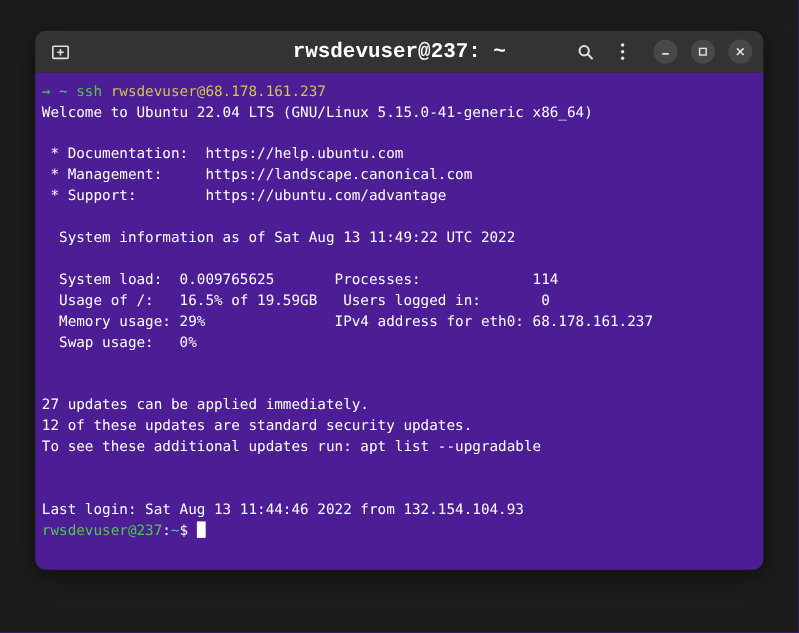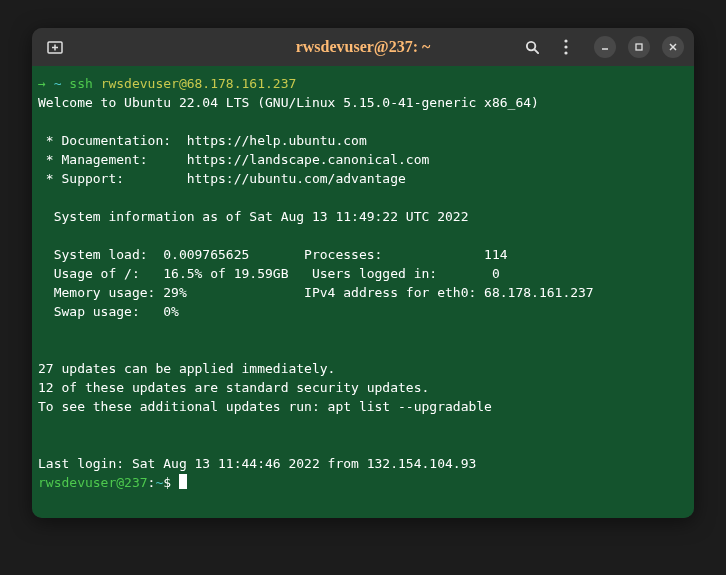--- a/index.html
+++ b/index.html
@@ -48,23 +48,23 @@
     }
     .new-tab-btn svg {
       width: 16px;
       height: 16px;
       fill: #e0e0e0;
     }
     .title {
       position: absolute;
       left: 50%;
       transform: translateX(-50%);
-      color: #fdba74;
-      font-family: Liberation Serif, serif;
-      font-size: 16px;
+      color: #ffffff;
+      font-family: Liberation Mono, monospace;
+      font-size: 19px;
       font-weight: 600;
     }
     .titlebar-right {
       margin-left: auto;
       display: flex;
       align-items: center;
       gap: 10px;
     }
     .icon-btn {
       width: 24px;
@@ -92,21 +92,21 @@
       justify-content: center;
       cursor: pointer;
     }
     .win-btn svg {
       width: 10px;
       height: 10px;
       fill: #e0e0e0;
       stroke: #e0e0e0;
     }
     .terminal {
-      background: #14532d;
+      background: #4c1d95;
       padding: 8px 6px;
       min-height: 452px;
       font-size: 13px;
       line-height: 19px;
       color: #ffffff;
       white-space: pre;
       font-family: "DejaVu Sans Mono", "Liberation Mono", monospace;
     }
     .green { color: #4ec94e; }
     .cyan { color: #4ec9c9; }

